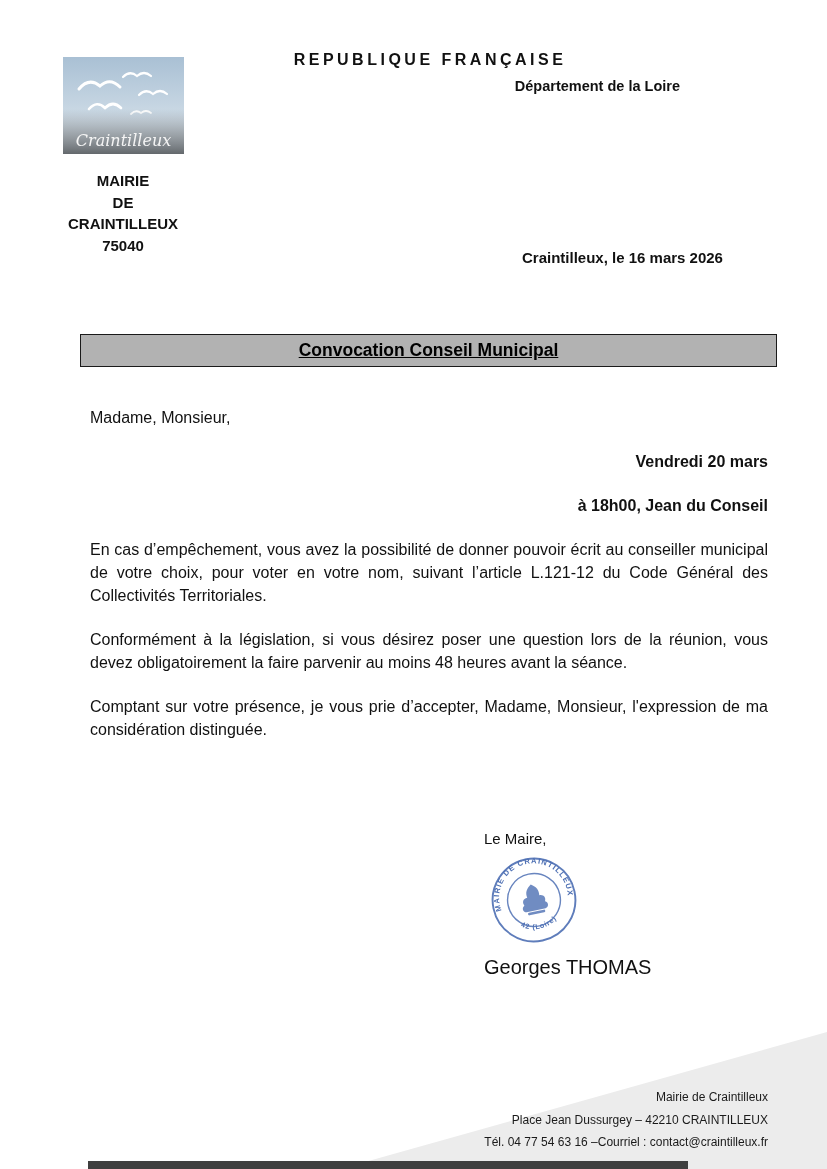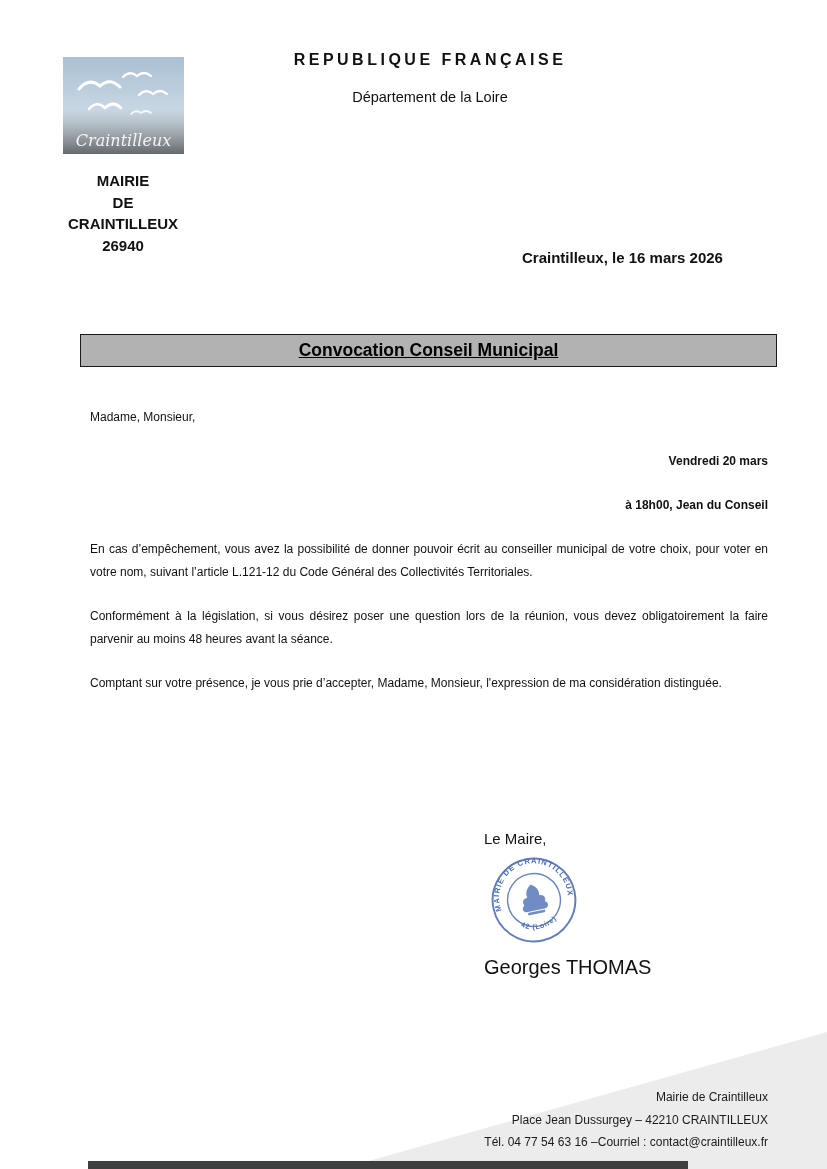--- a/index.html
+++ b/index.html
@@ -27,38 +27,38 @@
   }
 
   
   .logo { position:absolute; left:63px; top:57px; width:121px; height:97px; box-shadow:0 0 0 1px #c2c8cc inset; }
   .mairie-block {
     position:absolute; left:34px; top:170px; width:178px;
     text-align:center; font-weight:bold; font-size:15px; line-height:21.5px;
   }
   .center-head { position:absolute; left:180px; top:51px; width:500px; text-align:center; }
   .republic { font-weight:bold; font-size:16px; letter-spacing:3.5px; }
-  .dept { margin-top:20px; font-weight:normal; font-size:14.5px; }
+  .dept { margin-top:9px; font-weight:bold; font-size:14.5px;text-align:right; }
   .dateline { position:absolute; left:522px; top:249px; font-size:15px;font-weight:bold; }
 
   
   .banner {
     position:absolute; left:80px; top:334px; width:697px; height:33px;
     background:var(--banner-bg, #b2b2b2);
     border:1px solid var(--banner-border, #1a1a1a);
     display:flex; align-items:center; justify-content:center;
   }
   .banner span {
     font-size:17.5px; font-weight:bold; text-decoration:underline; color:#000;
   }
 
   
   .body {
     position:absolute; left:90px; top:406px; width:678px;
-    font-size:12px; line-height:23px;
+    font-size:16px; line-height:23px;
   }
   .body p { margin:0 0 21px 0; }
   .body p.just { text-align:justify; }
   .body p.center-bold { text-align:right; font-weight:bold; }
 
   
   .sig-role { position:absolute; left:484px; top:830px; font-size:15px; }
   .seal { position:absolute; left:490px; top:856px; width:88px; height:88px; transform:rotate(-12deg); opacity:0.92; }
   .sig-name { position:absolute; left:484px; top:956px; font-size:20px; }
 
@@ -99,21 +99,21 @@
       </g>
       <rect y="52" width="121" height="45" fill="url(#band)"></rect>
       <text x="60.5" y="89" text-anchor="middle" font-size="16" font-style="italic" fill="#f4f4f4" style="font-family:&quot;DejaVu Serif&quot;, serif;">Craintilleux</text>
     </svg>
   </div>
 
   <div class="mairie-block">
     <div>MAIRIE</div>
     <div>DE</div>
     <div>CRAINTILLEUX</div>
-    <div>26940</div>
+    <div>75040</div>
   </div>
 
   <div class="center-head">
     <div class="republic">REPUBLIQUE FRANÇAISE</div>
     <div class="dept">Département de la Loire</div>
   </div>
 
   <div class="dateline">Craintilleux, le 16 mars 2026</div>
 
   <div class="banner">

